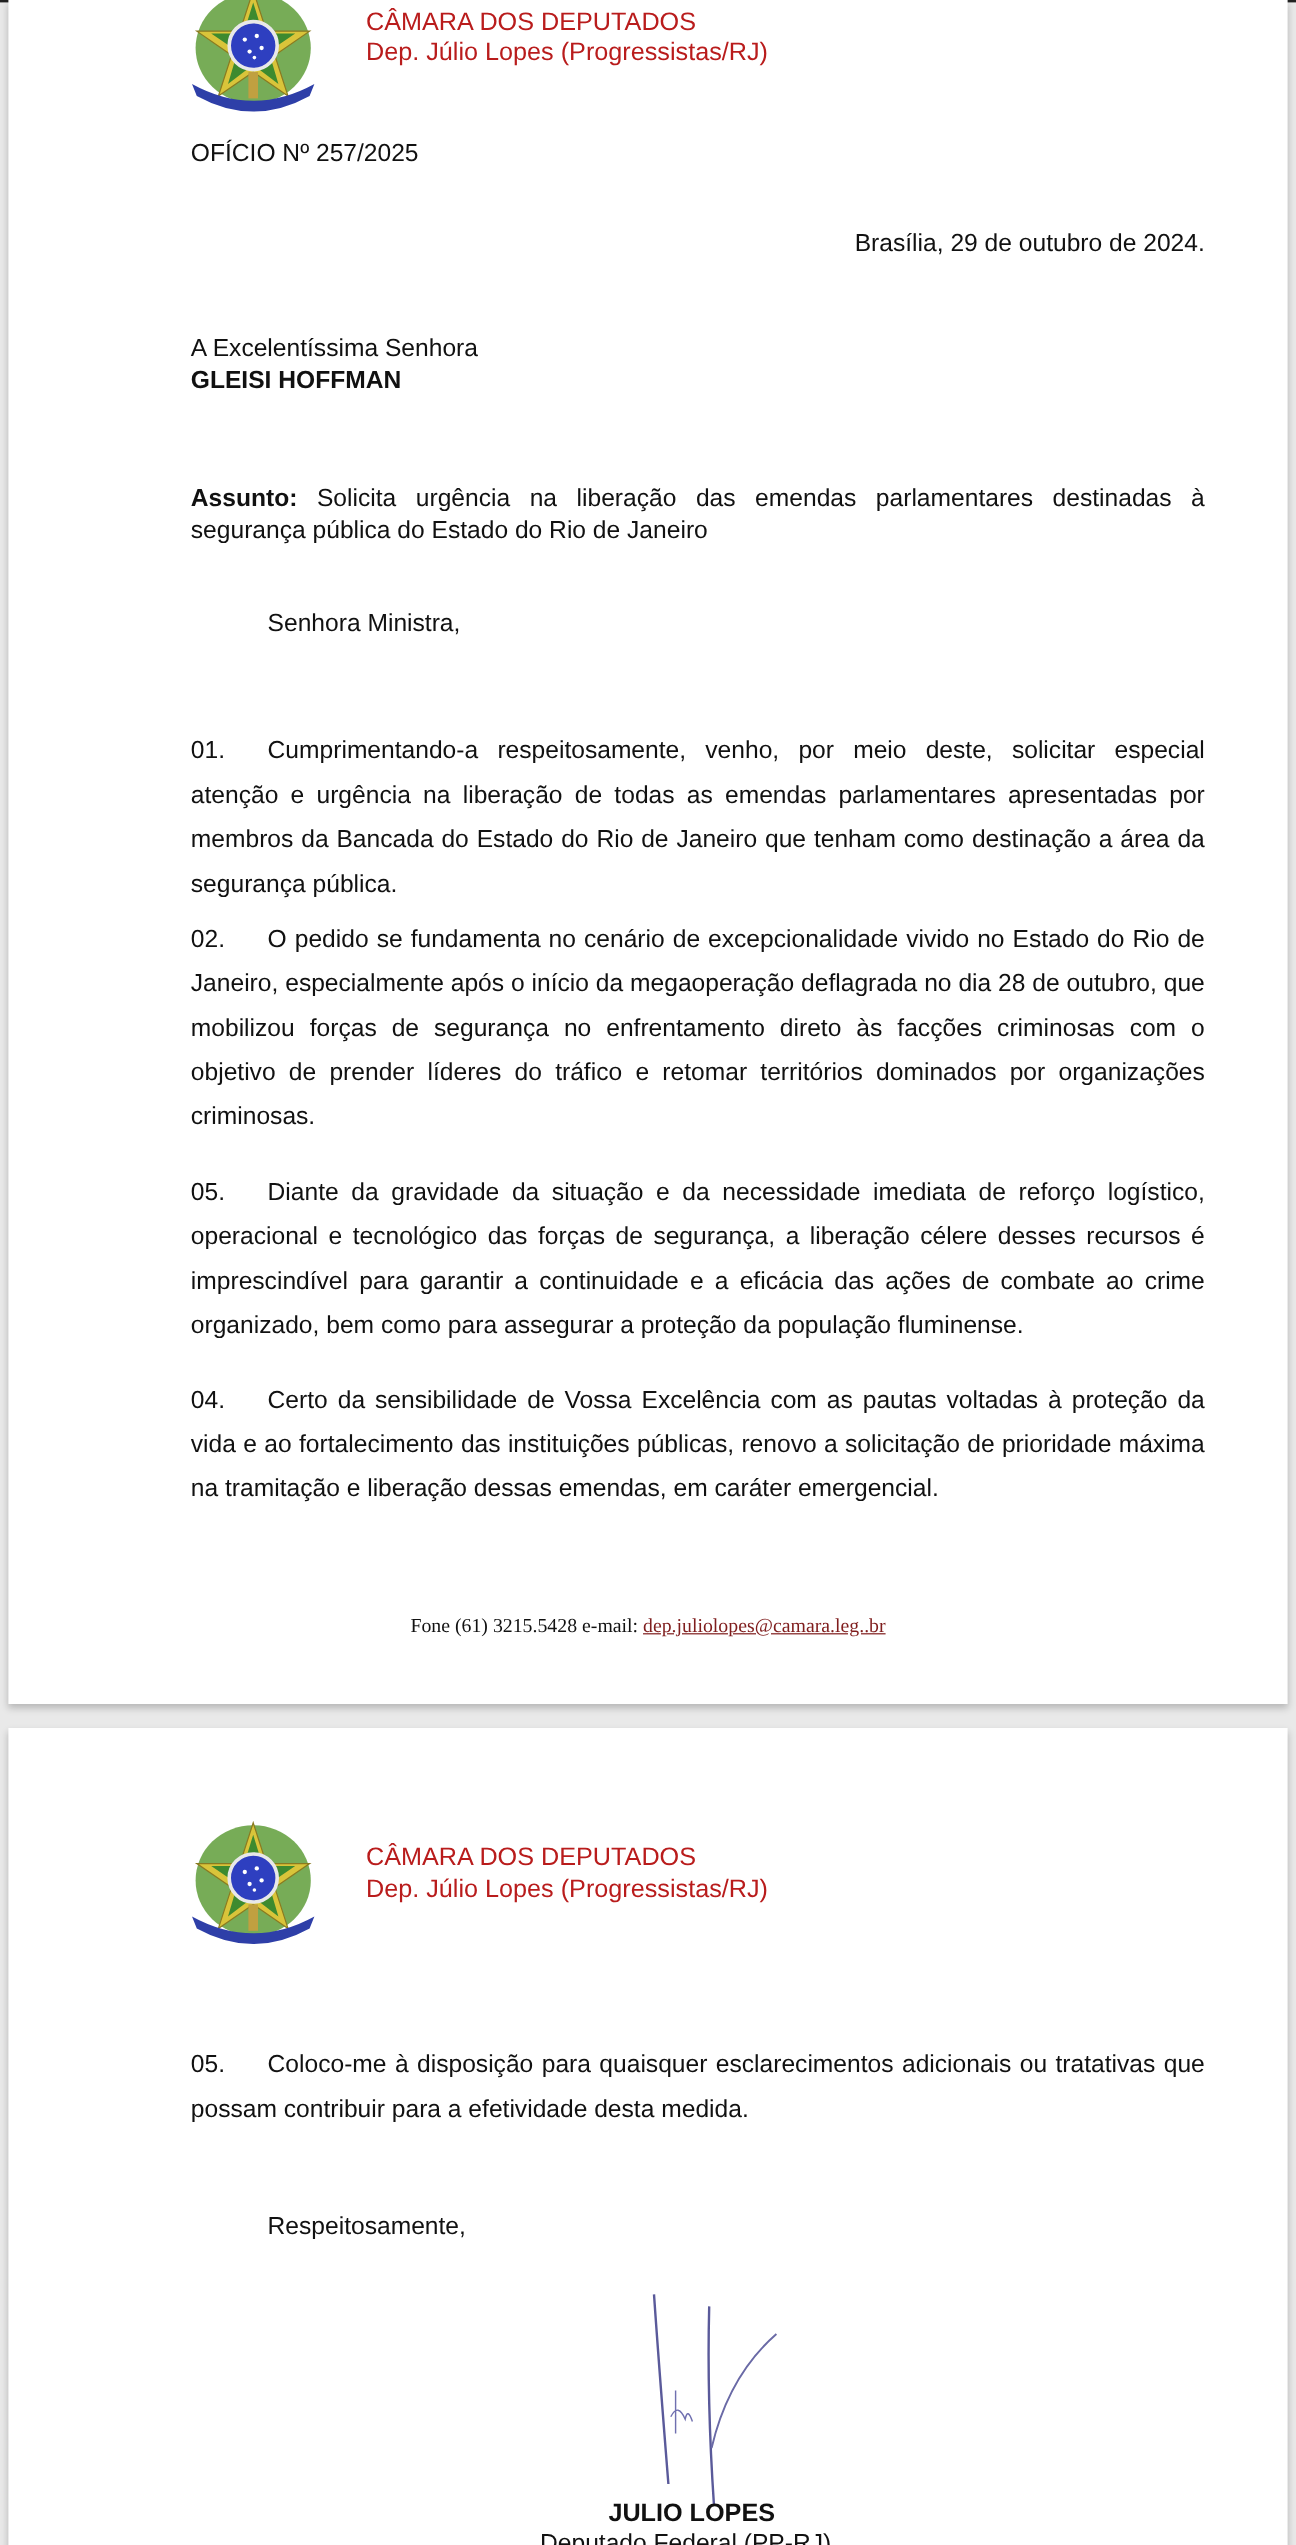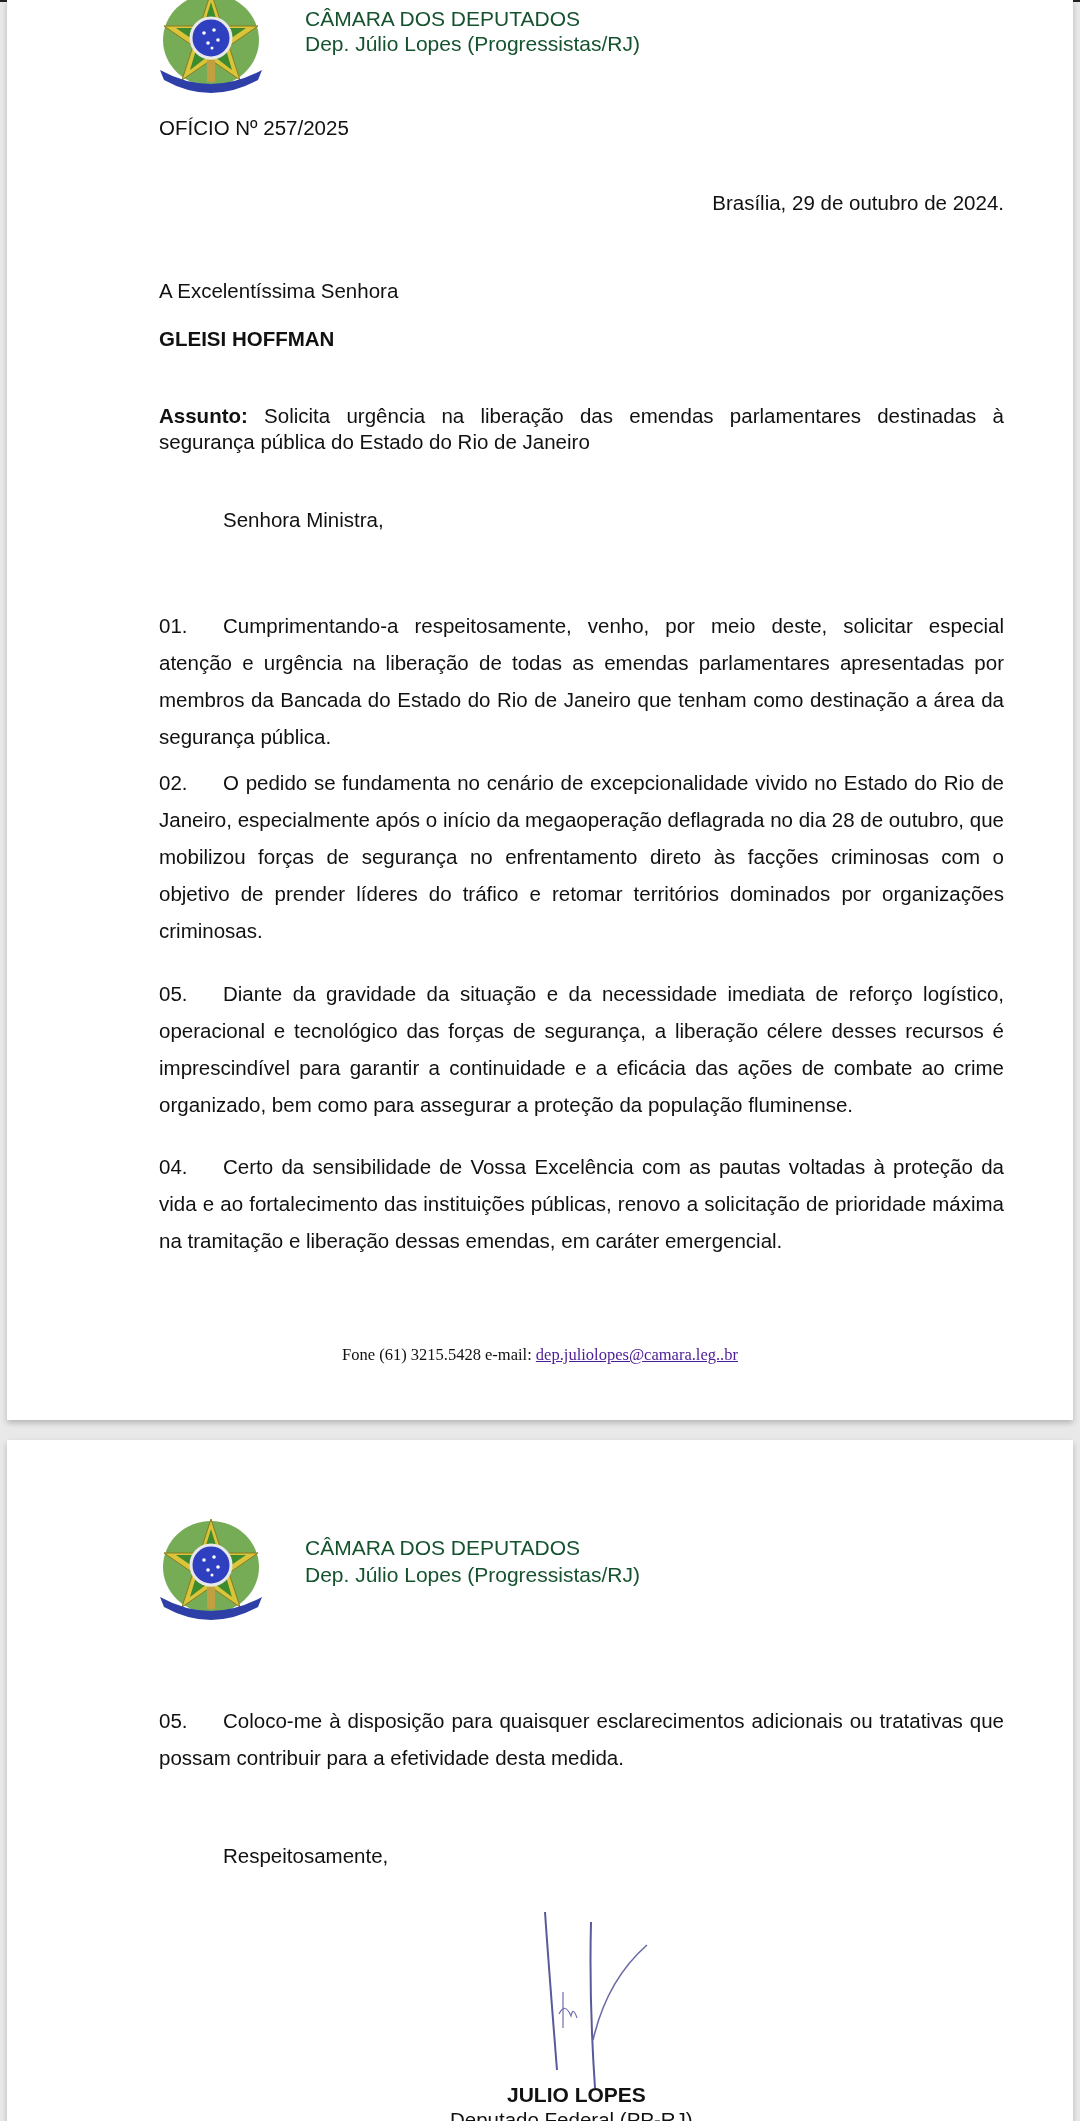--- a/index.html
+++ b/index.html
@@ -11,34 +11,34 @@
     position: relative;
   }
   .topline { position: absolute; left: 0; top: 0; width: 1080px; height: 2px; background: #222; }
   .page {
     position: absolute; left: 7px; width: 1066px; background: #fff;
     box-shadow: 0 3px 6px rgba(0,0,0,0.22);
   }
   #page1 { top: 0; height: 1420px; }
   #page2 { top: 1440px; height: 700px; }
   .abs { position: absolute; white-space: nowrap; }
-  .hdr { font-size: 21px; line-height: 26px; color: #14532d; }
+  .hdr { font-size: 21px; line-height: 26px; color: #b91c1c; }
   .txt { font-size: 20.5px; line-height: 26px; }
   .para {
     position: absolute; left: 152px; width: 845px;
     font-size: 20.5px; line-height: 37px; text-align: justify;
     white-space: normal;
   }
   .para .num { display: inline-block; width: 64px; }
-  .bold { font-weight: bold; margin-top: 22px; }
+  .bold { font-weight: bold; }
   .footer {
     position: absolute; left: 0; width: 1066px; text-align: center;
     font-family: "Liberation Serif", serif; font-size: 16.5px; line-height: 21px; color: #111;
   }
-  .footer a { color: #4c1d95; text-decoration: underline; }
+  .footer a { color: #7f1d1d; text-decoration: underline; }
   .crest { position: absolute; width: 118px; height: 110px; }
   .sig-name { font-weight: bold; font-size: 21px; text-align: right; }
 </style>
 </head>
 <body>
 
 <div class="topline"></div>
 
 <div class="page" id="page1">
 

